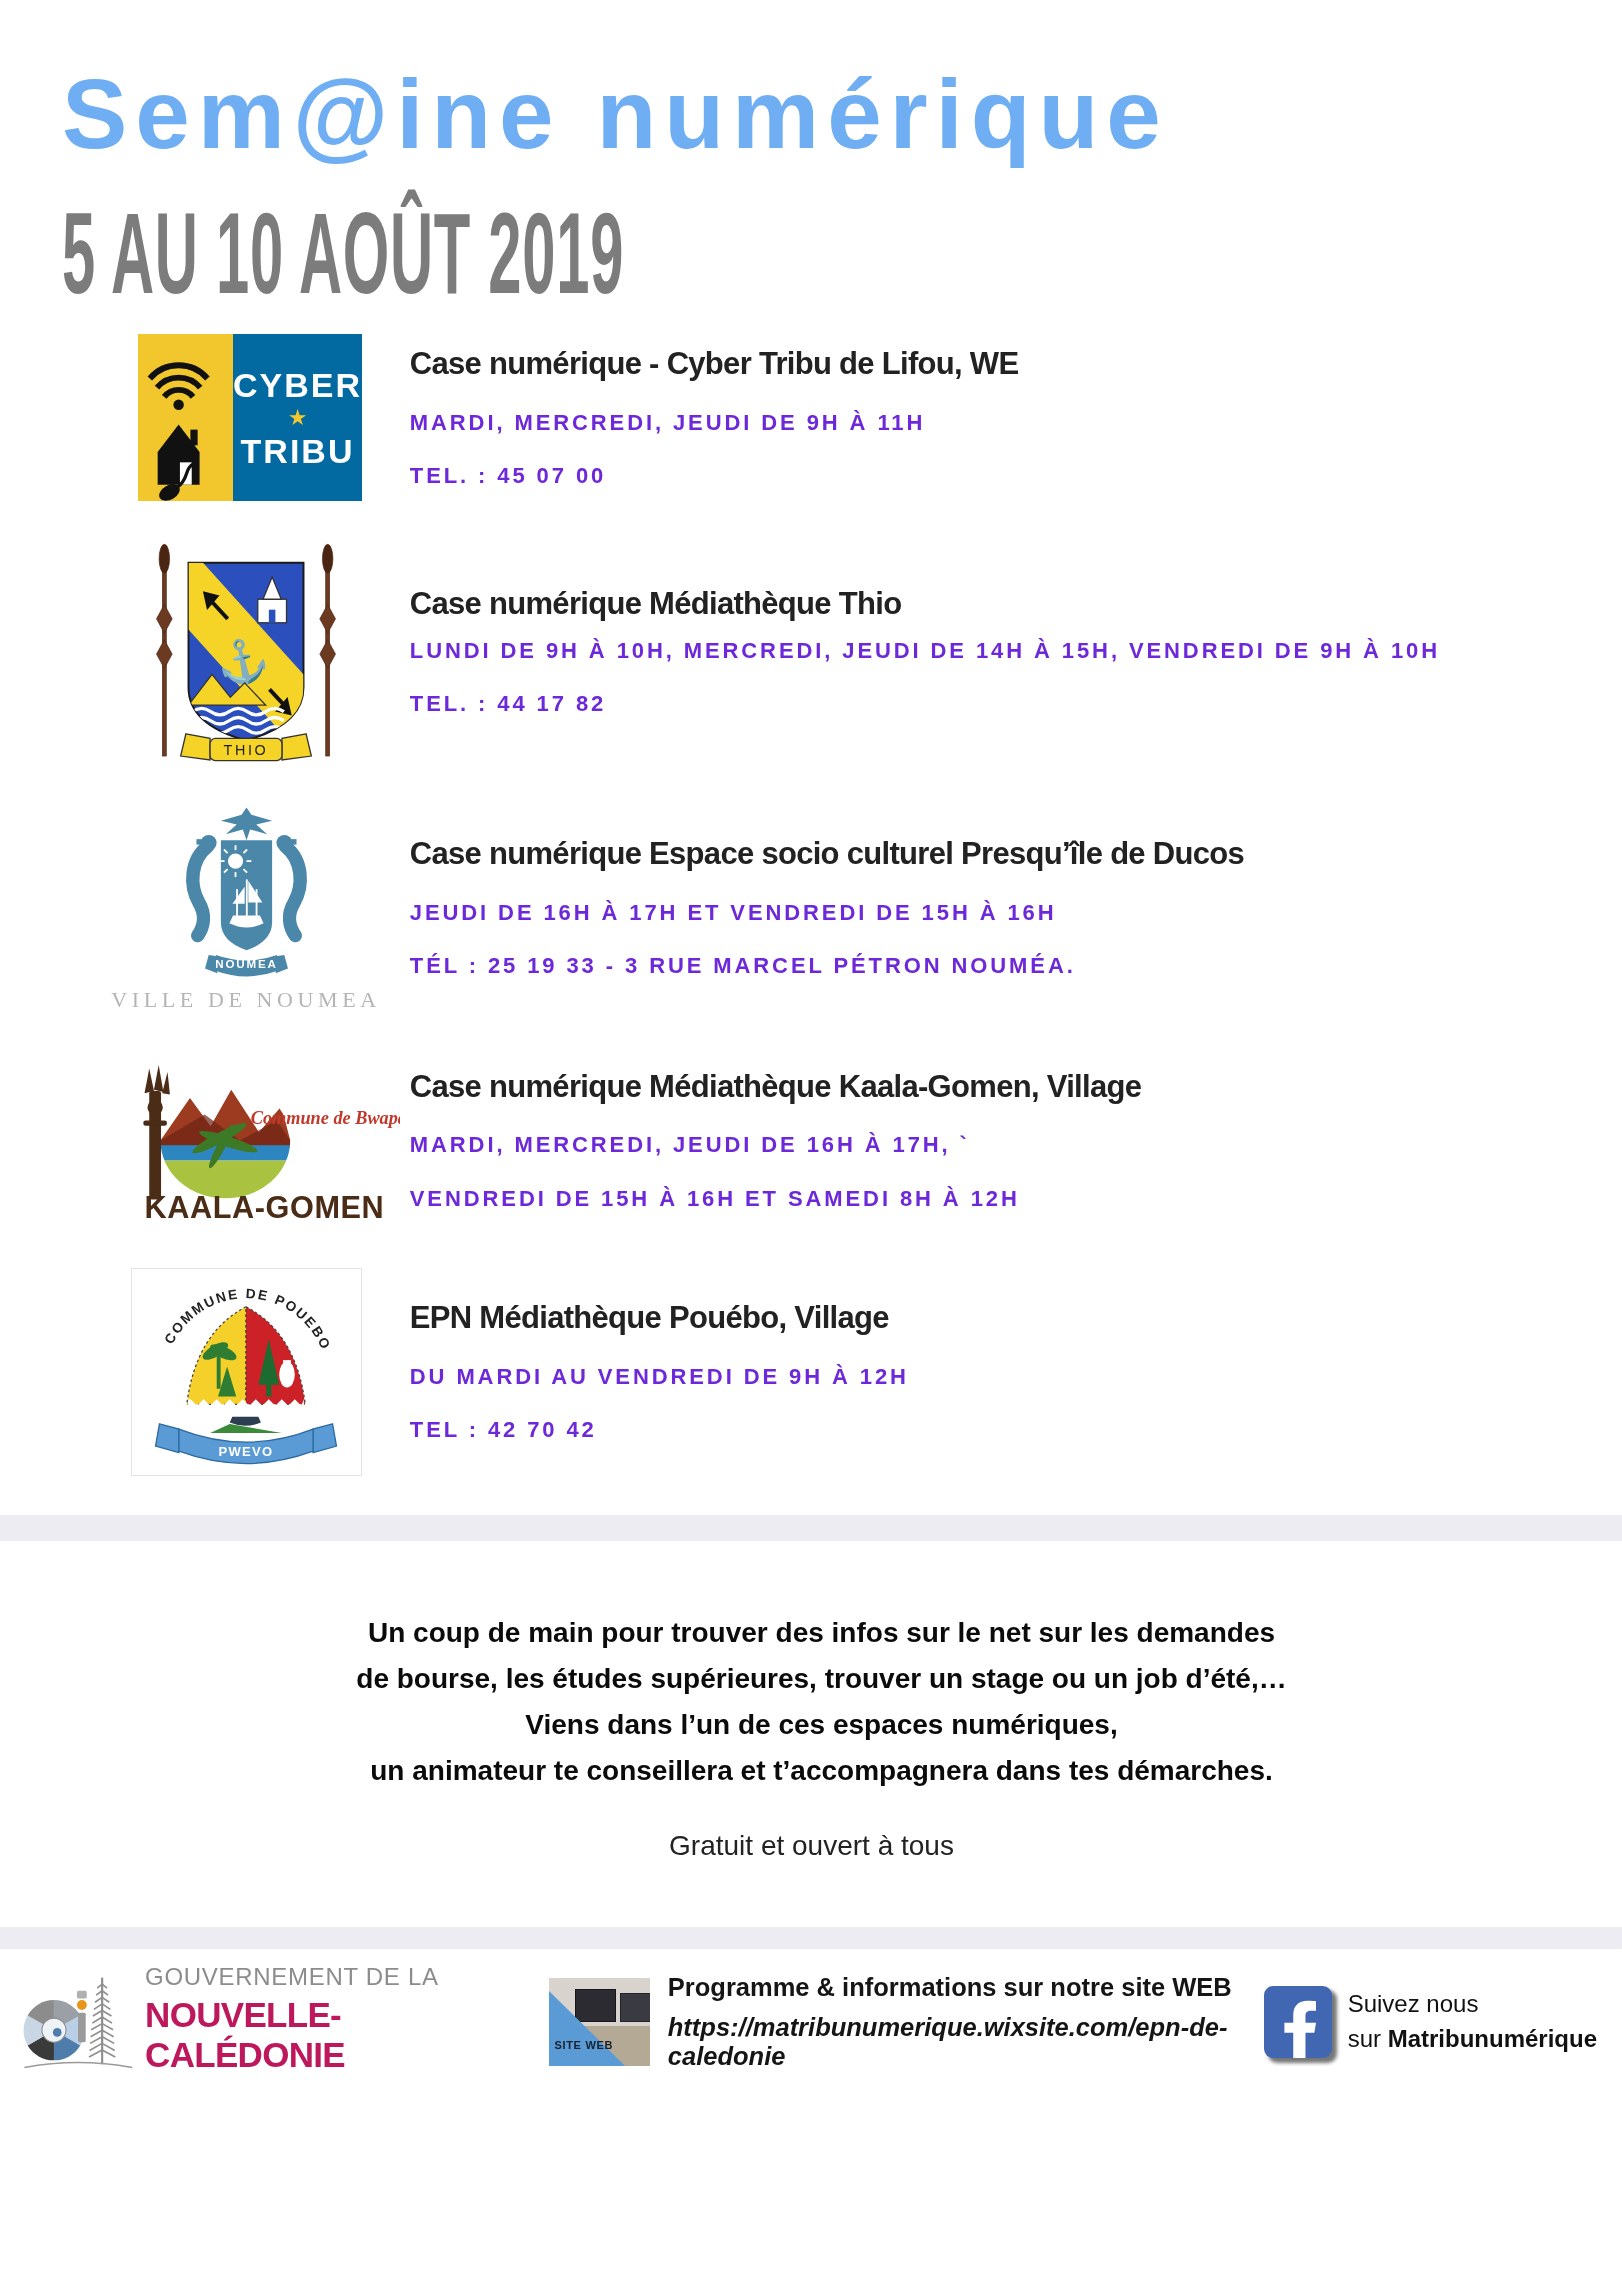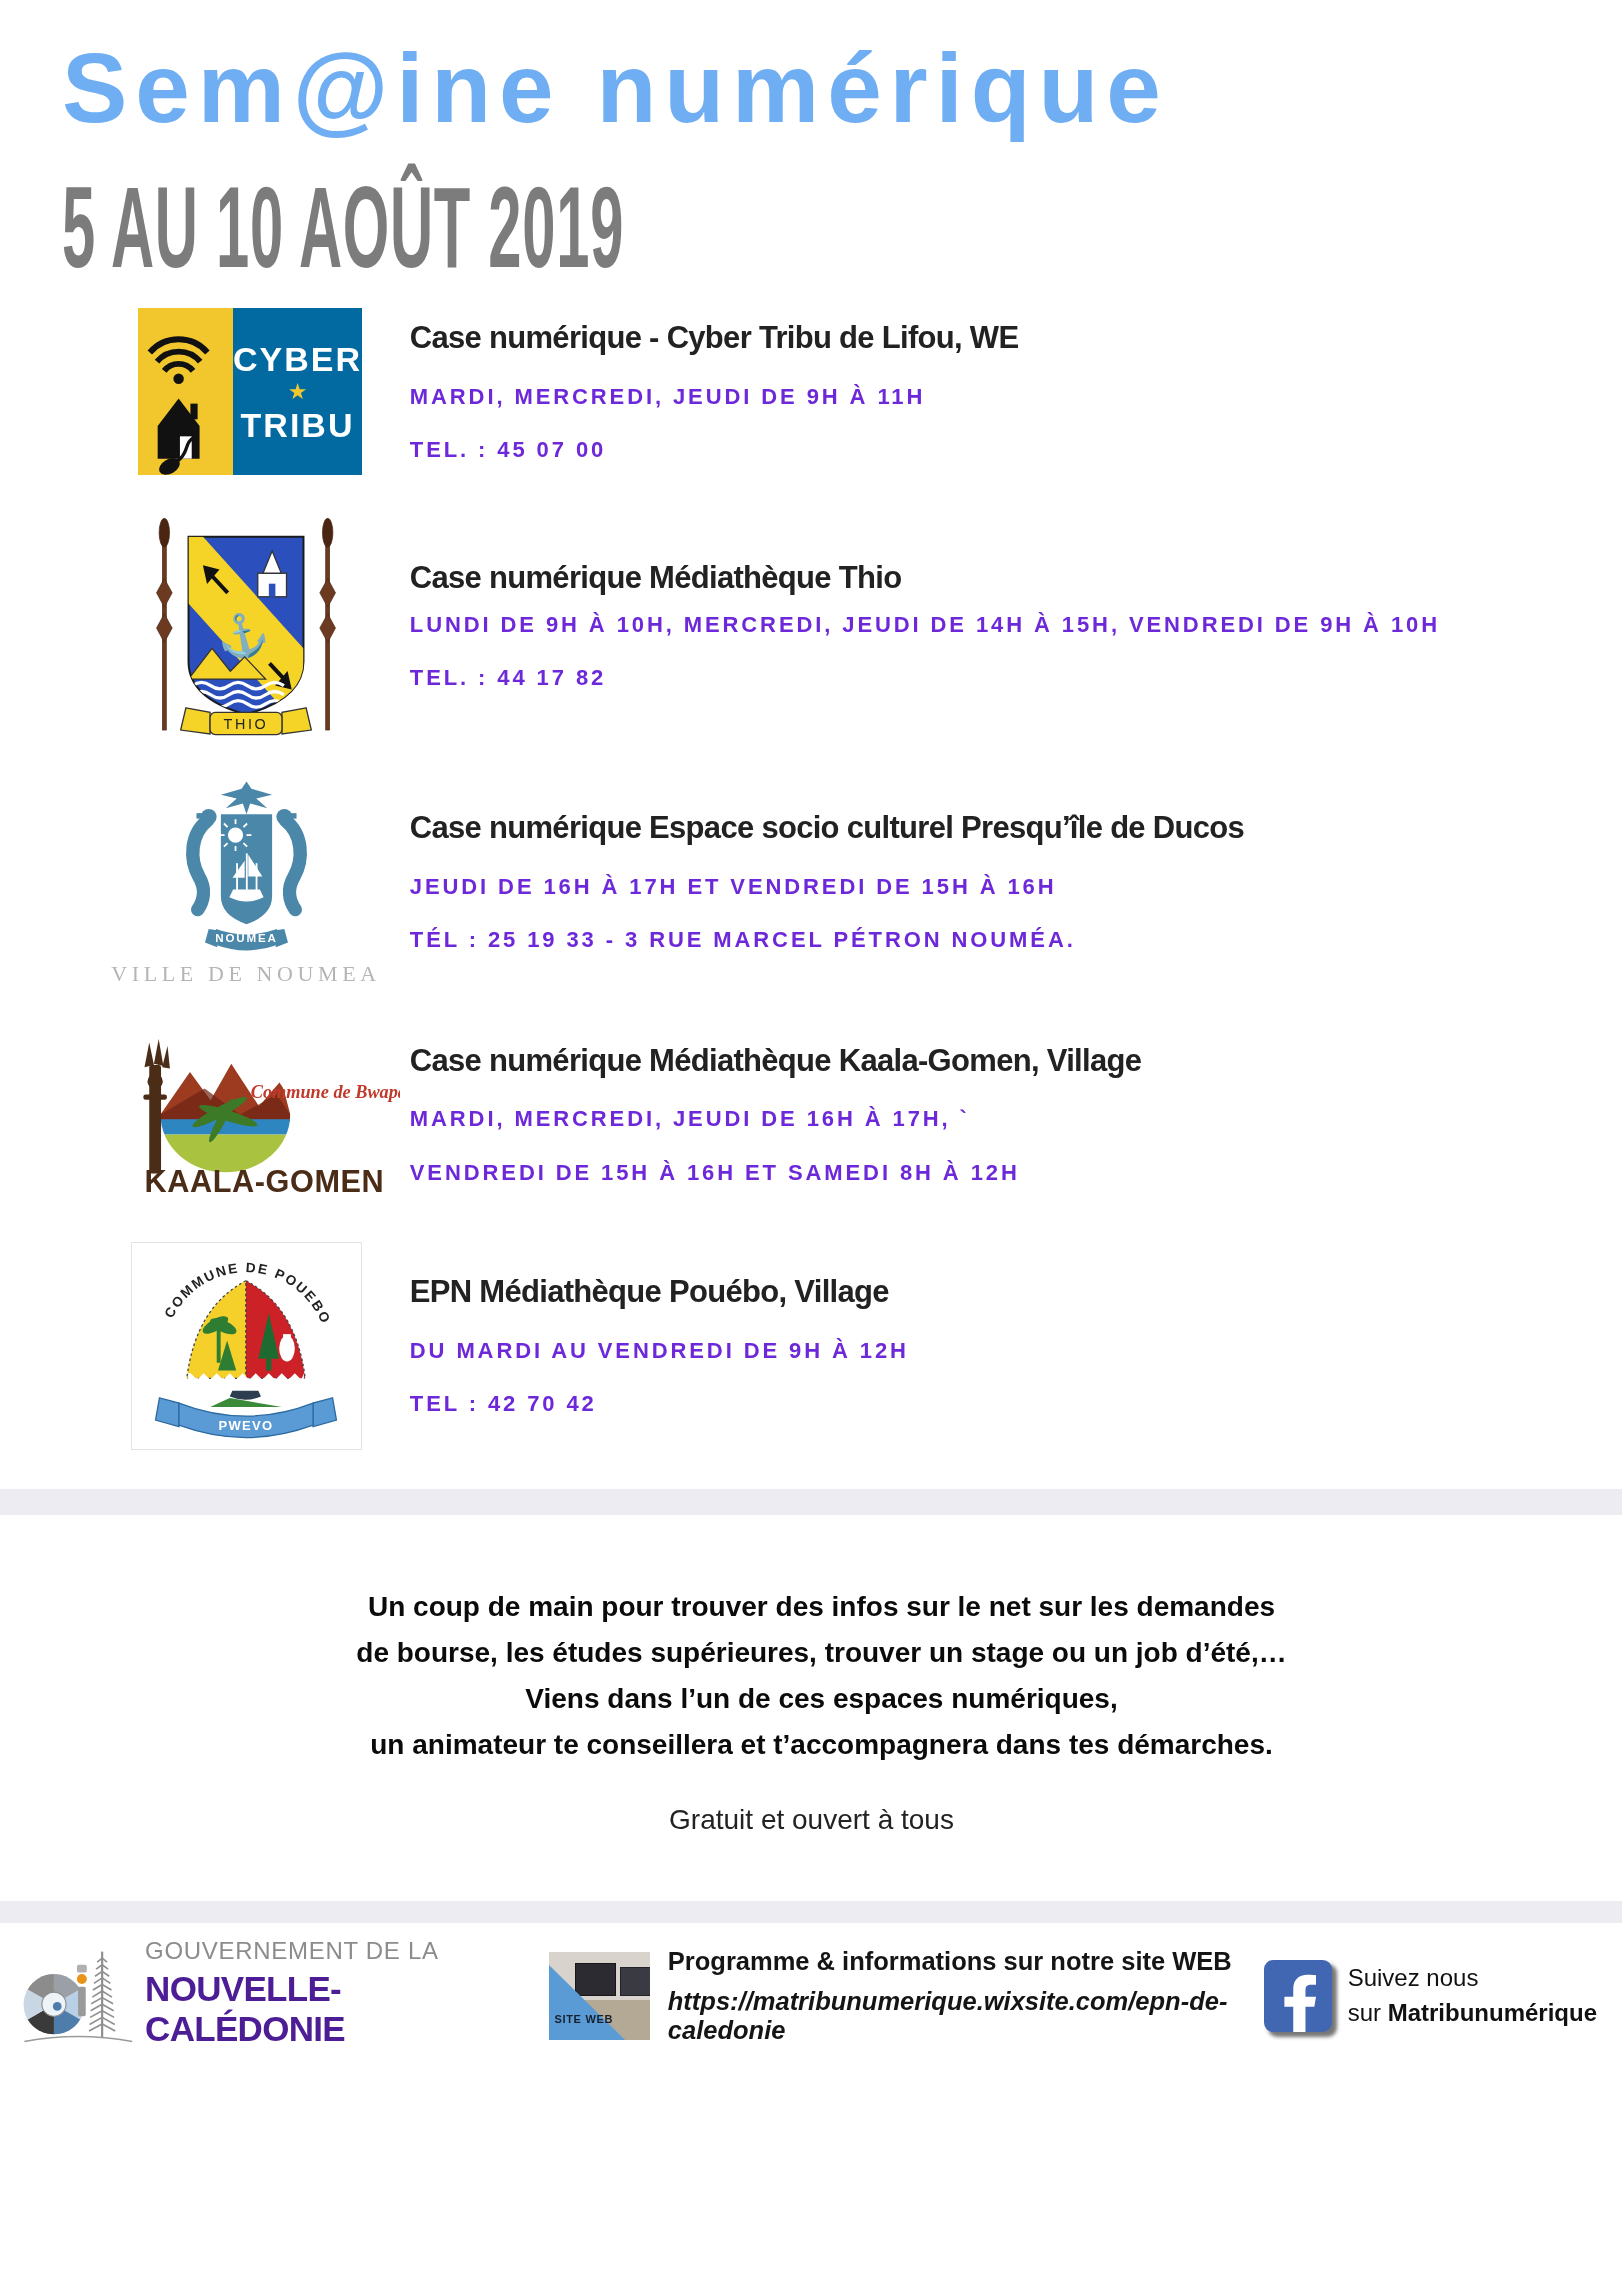--- a/index.html
+++ b/index.html
@@ -1,20 +1,20 @@
 <!DOCTYPE html>
 <html style="font-size:10.5px"><head>
 <meta charset="utf-8">
 <style>
   html,body{margin:0;padding:0;background:#fff;}
   .page{position:relative;width:1623px;height:2295px;background:#ffffff;overflow:hidden;
         font-family:"Liberation Sans", sans-serif;color:#222;}
 
   
-  .header{padding:39px 0 0 62px;}
+  .header{padding:65px 0 0 62px;}
   .main-title{font-size:98px;font-weight:bold;color:#6FAEF2;letter-spacing:7.9px;line-height:1;}
   .sub-title{font-size:128px;font-weight:bold;color:#2D2D2D;letter-spacing:1.3px;line-height:1;margin-top:16.4px;}
   .date-range{display:inline-block;font-size:115px;font-weight:bold;color:#7C7C7C;line-height:.95;
               margin-top:36px;transform:scale(.52,1);transform-origin:left top;letter-spacing:1.3px;white-space:nowrap;}
 
   
   .entries{margin-top:26px;}
   .entry{display:flex;align-items:center;margin-bottom:39px;}
   .logo-col{width:308px;margin-left:92px;flex-shrink:0;display:flex;flex-direction:column;
             align-items:center;justify-content:center;}
@@ -40,21 +40,21 @@
   .divider{height:26px;background:#ECECF2;margin-top:26px;}
   .info{margin-top:69px;text-align:center;font-size:28px;font-weight:bold;color:#0B0B0B;line-height:46px;padding-left:20px;}
   .free-line{margin-top:36px;text-align:center;font-size:28px;color:#222;}
 
   
   .footer-strip{height:22px;background:#ECECF2;margin-top:65px;}
   .footer{display:flex;align-items:center;padding:14.4px 26px 0 19.6px;}
   .gov{display:flex;align-items:flex-start;}
   .gov-text{margin-left:10.5px;}
   .gov-line1{font-size:24px;color:#8C8C8C;letter-spacing:0.7px;}
-  .gov-line2{font-size:35px;font-weight:bold;color:#4c1d95;margin-top:3.9px;letter-spacing:-0.7px;}
+  .gov-line2{font-size:35px;font-weight:bold;color:#be185d;margin-top:3.9px;letter-spacing:-0.7px;}
   .siteweb-thumb{position:relative;width:101px;height:88px;margin-left:56px;background:#cfc9c2;
                  overflow:hidden;flex-shrink:0;}
   .sw-wall{position:absolute;left:0;top:0;right:0;height:48px;background:#d8d3cc;}
   .sw-mon1{position:absolute;left:26px;top:10.5px;width:39px;height:31px;background:#2b2b31;border:1.3px solid #17171b;}
   .sw-mon2{position:absolute;left:71px;top:14.4px;width:29px;height:27.5px;background:#3a3a42;border:1.3px solid #22222a;}
   .sw-desk{position:absolute;left:0;right:0;top:48px;height:40px;background:#b4a995;}
   .sw-tri{position:absolute;left:0;top:0;width:100%;height:100%;background:#5B9BD5;
           clip-path:polygon(0 14%, 76% 100%, 0 100%);}
   .sw-label{position:absolute;left:5.9px;bottom:15px;font-size:11px;font-weight:bold;color:#15202E;letter-spacing:0.7px;}
   .program-block{margin-left:18.3px;}

